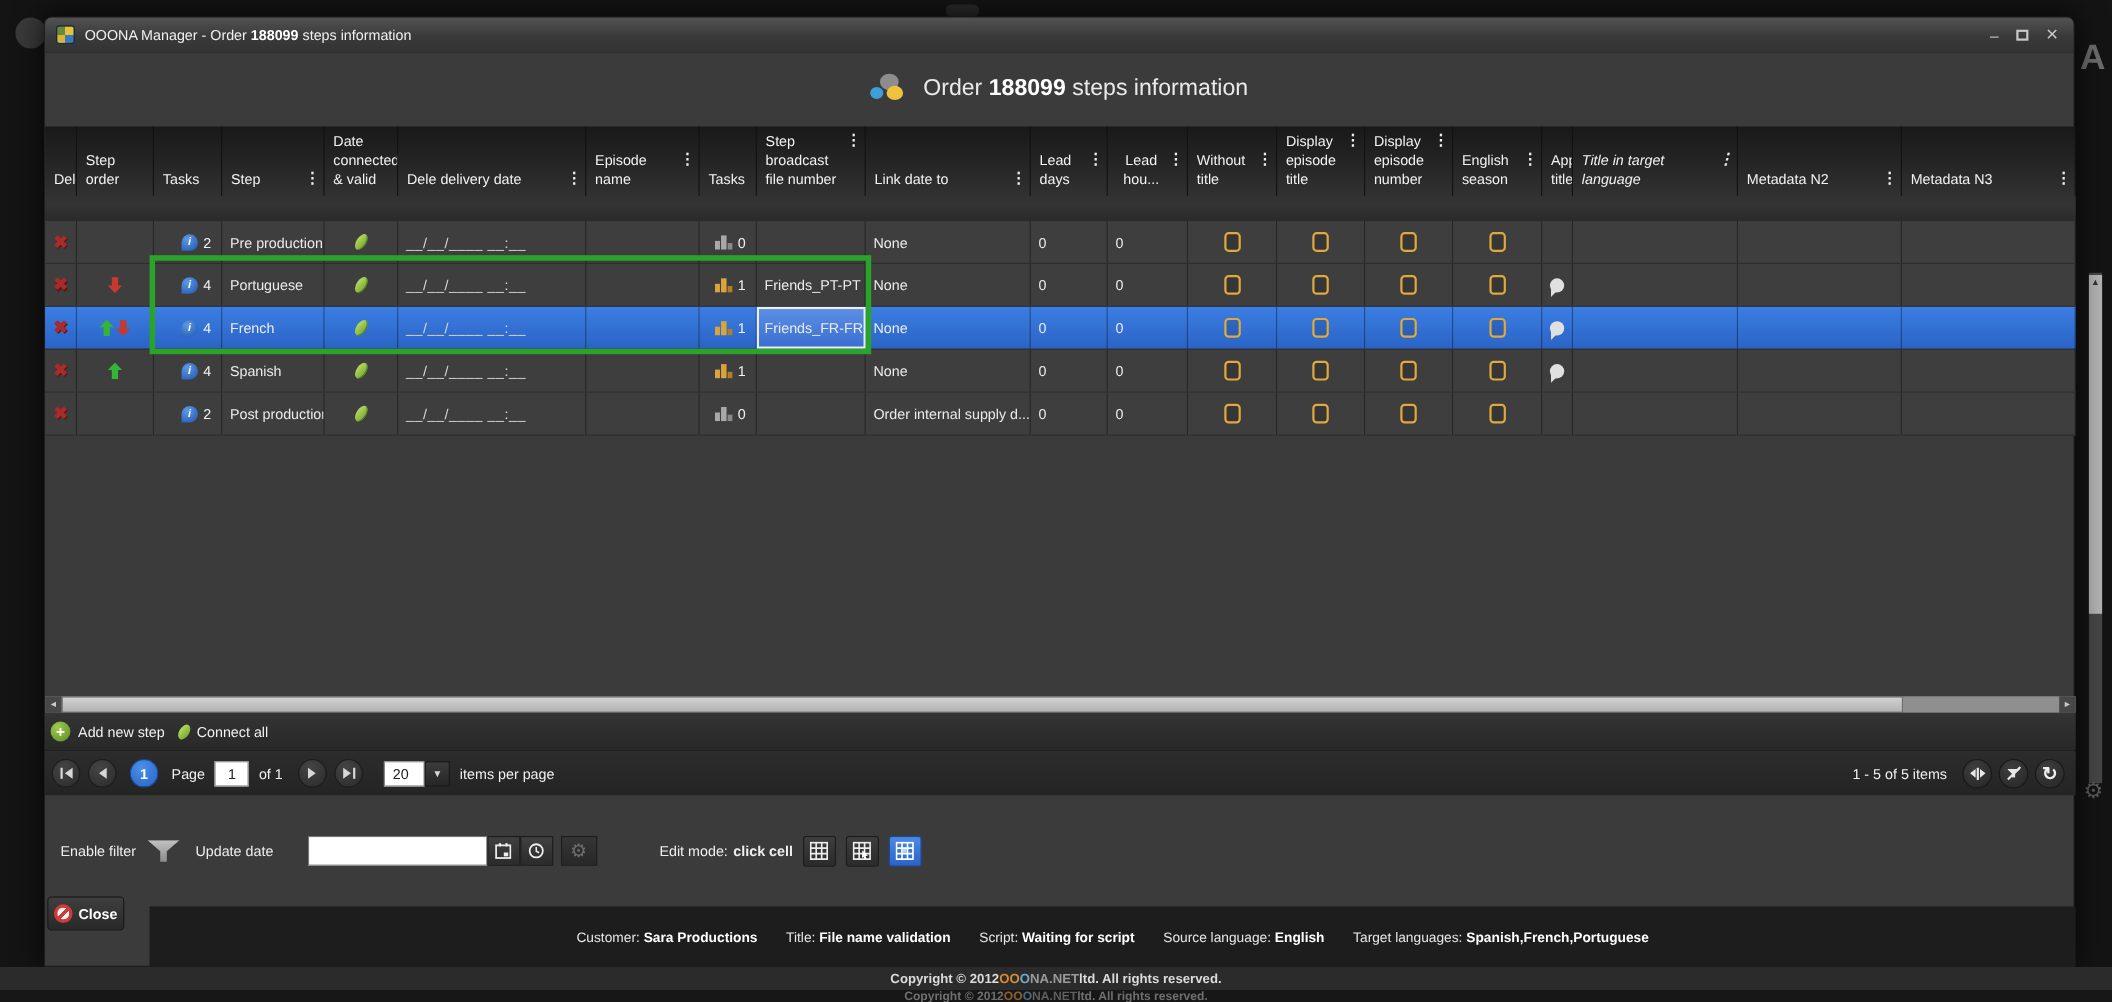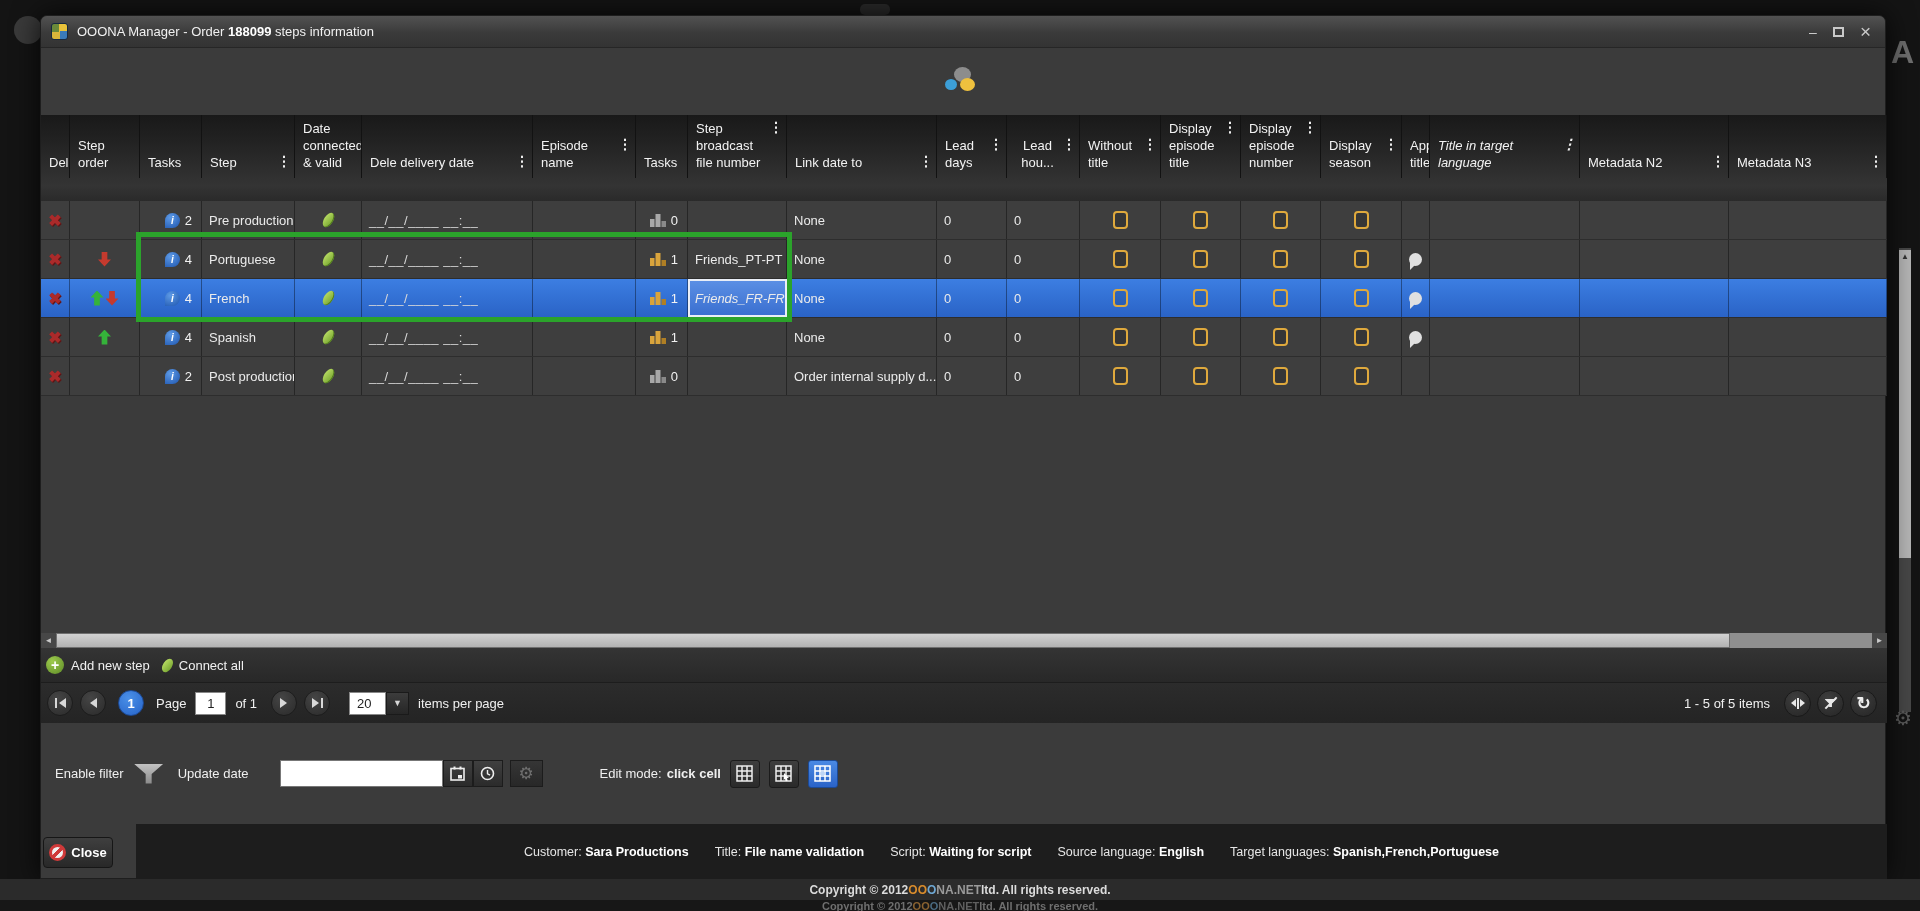--- a/index.html
+++ b/index.html
@@ -71,21 +71,21 @@
   .info { width:15px; height:15px; border-radius:50% 50% 50% 0; background:radial-gradient(circle at 35% 30%,#5d9ae6,#1e55ae);
           color:#fff; font-size:10px; font-weight:bold; font-style:italic; display:flex; align-items:center;
           justify-content:center; margin-right:5px; flex:0 0 auto; }
   .cnt { color:#f2f2f2; }
   .leaf { width:9px; height:16px; margin:auto; border-radius:50%;
           background:linear-gradient(100deg,#bcdf66,#74a32e); transform:rotate(33deg); box-shadow:inset -1px 0 0 #4f7a1c; }
   .datep { color:#d9d9d9; letter-spacing:.5px; }
   .pod { width:16px; height:14px; margin-right:5px; flex:0 0 auto; }
   .pod.gold svg rect { fill:#d9a43c; } .pod.gold svg rect:last-child { fill:#b07f24; }
   .pod.gray svg rect { fill:#a8a8a8; } .pod.gray svg rect:last-child { fill:#8a8a8a; }
-  .bcell.focus { border:2px solid #e9eef7; background:linear-gradient(#5b8fe4,#3a6fd0); padding:16px 5px;font-style:italic; }
+  .bcell.focus { border:2px solid #e9eef7; background:linear-gradient(#5b8fe4,#3a6fd0); padding:16px 5px; }
   .cb { width:15px; height:18px; border:2px solid #dfa93d; border-radius:4px; background:rgba(0,0,0,.12); margin:auto; }
   .bub { width:15px; height:13px; background:#e0e0e0; border-radius:50%; margin:auto; position:relative; }
   .bub::after { content:""; position:absolute; left:1px; bottom:-4px; border:4px solid transparent; border-top-color:#e0e0e0; border-left-color:#e0e0e0; }
 
   .green-box { position:absolute; left:95px; top:216px; width:656px; height:90px; border:5px solid #2ba32b; z-index:5; }
 
   
   .hscroll { position:absolute; left:0; top:617px; width:1846px; height:15px; background:#8f8f8f; display:flex; }
   .hs-btn { width:15px; height:15px; background:#474747; color:#c9c9c9; font-size:8px; display:flex;
             align-items:center; justify-content:center; flex:0 0 auto; }
@@ -140,21 +140,21 @@
   .sqbtn.gear2 { margin-left:7px; width:33px; color:#6f6f6f; font-size:17px; background:linear-gradient(#353535,#282828); }
   .gridbtn { width:30px; height:28px; border-radius:3px; background:linear-gradient(#3e3e3e,#2a2a2a);
              border:1px solid #1b1b1b; display:flex; align-items:center; justify-content:center; margin-left:9px; }
   .gridbtn.active { background:linear-gradient(#4a8ae4,#2a63c8); border-color:#1c4a96; }
 
   
   .status-strip { position:absolute; left:95px; top:808px; width:1751px; height:55px; background:#1d1d1d;
                   display:flex; align-items:center; justify-content:center; }
   .stat { color:#e6e6e6; font-size:12.5px; margin:0 13px; }
   .stat b { color:#fff; }
-  .close-btn { position:absolute; left:2px; top:821px; width:70px; height:31px; border-radius:4px;
+  .close-btn { position:absolute; left:2px; top:799px; width:70px; height:31px; border-radius:4px;
                background:linear-gradient(#3f3f3f,#282828); border:1px solid #161616; display:flex;
                align-items:center; justify-content:center; gap:5px; }
   .noentry { width:17px; height:17px; border-radius:50%; border:3px solid #cf3a3a;
              background:linear-gradient(135deg,#f0f0f0 40%,#cf3a3a 40%,#cf3a3a 60%,#f0f0f0 60%); }
   .close-btn .txt { color:#fff; font-size:13px; font-weight:bold; }
   .footer1 { position:absolute; left:0; top:879px; width:1920px; height:21px; background:#2b2b2b;
              display:flex; align-items:center; justify-content:center; font-size:12px; font-weight:bold; color:#dcdcdc; }
   .footer2 { position:absolute; left:0; top:900px; width:1920px; height:11px; background:#171717;
              display:flex; align-items:flex-start; justify-content:center; font-size:11px; font-weight:bold; color:#6f6f6f; }
   .o-or { color:#d98c2c; } .o-bl { color:#6fa8d4; } .o-gr { color:#9a9a9a; }
@@ -185,20 +185,21 @@
         <span class="winbtn" style="font-size:19px;line-height:16px;">×</span>
       </span>
     </div>
 
     <div class="heading">
       <span class="bubbles">
           <i class="b-gray"></i>
           <i class="b-blue"></i>
           <i class="b-yellow"></i>
         </span>
+      <span class="heading-text"><span>Order </span><b>188099</b><span> steps information</span></span>
     </div>
 
     <div id="grid">
         <div class="hrow">
           <div class="hcell" style="width: 29px;">
             <div class="hdr-inner">
               <span class="hlbl">Dele</span>
             </div>
           </div>
           <div class="hcell" style="width: 70px;">
@@ -276,21 +277,21 @@
             </div>
           </div>
           <div class="hcell" style="width: 80px;">
             <div class="hdr-inner">
               <span class="hlbl">Display episode number</span>
               <span class="hdots">⋮</span>
             </div>
           </div>
           <div class="hcell" style="width: 81px;">
             <div class="hdr-inner">
-              <span class="hlbl">Display season</span>
+              <span class="hlbl">English season</span>
               <span class="hdots">⋮</span>
             </div>
           </div>
           <div class="hcell" style="width: 28px;">
             <div class="hdr-inner">
               <span class="hlbl">App titles</span>
             </div>
           </div>
           <div class="hcell" style="width: 150px; font-style: italic;">
             <div class="hdr-inner">

